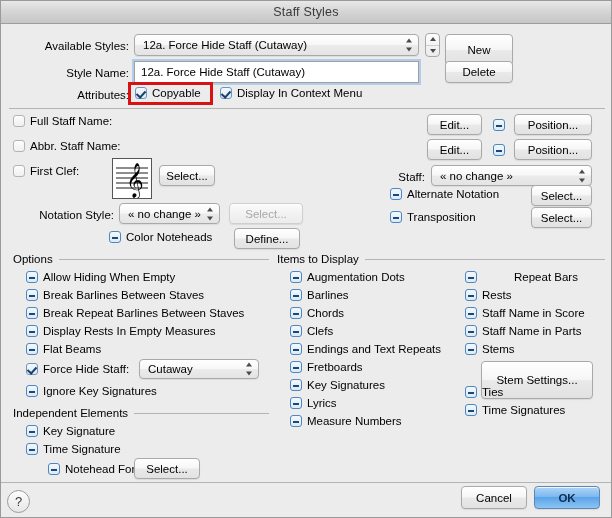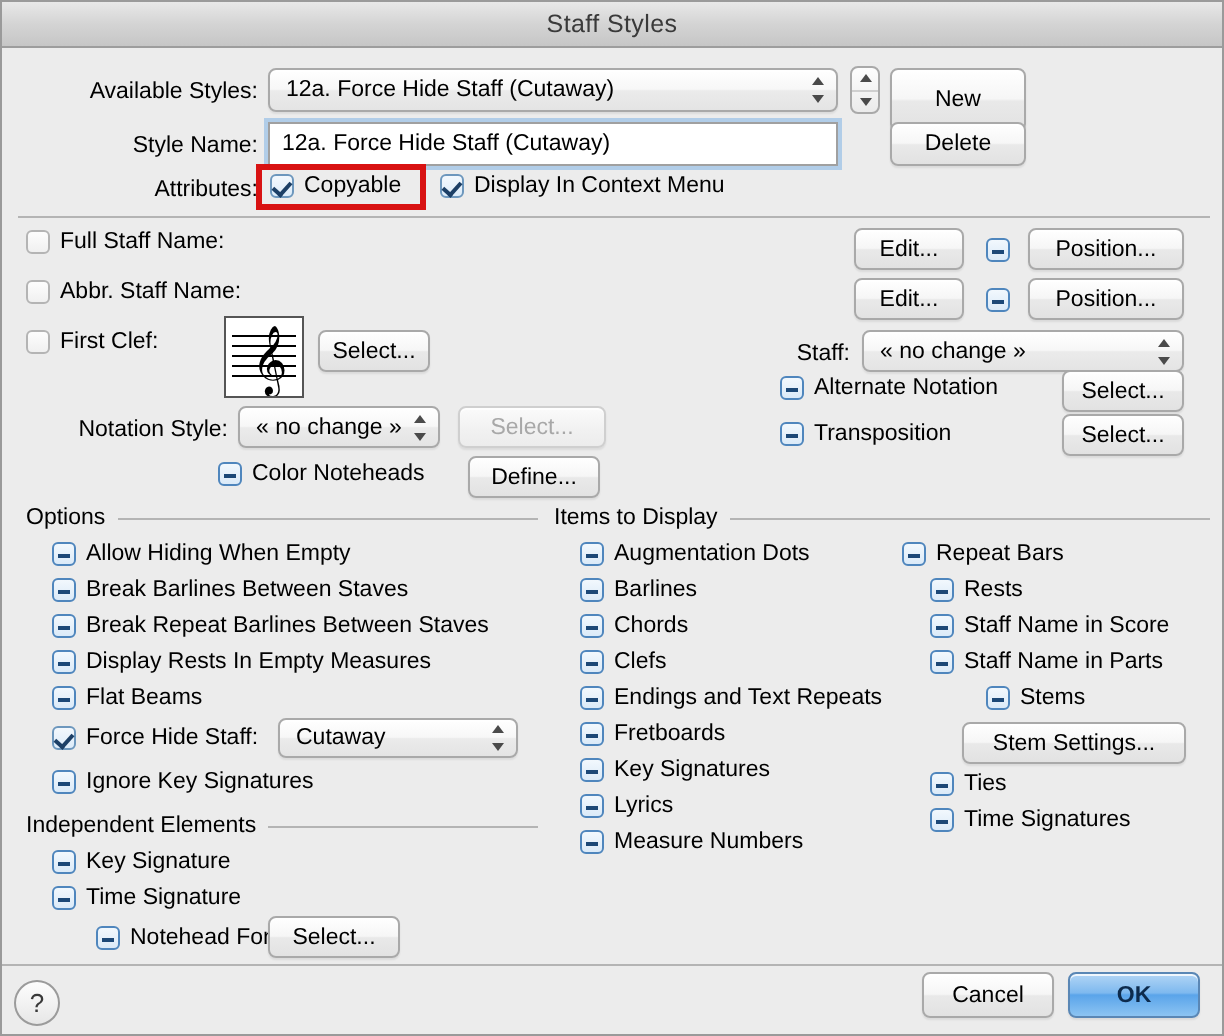--- a/index.html
+++ b/index.html
@@ -363,41 +363,41 @@
   </div>
   <div class="cbrow" style="left:289px;top:396px;">
     <span class="cb mixed"></span>
     <span class="cbl">Lyrics</span>
   </div>
   <div class="cbrow" style="left:289px;top:414px;">
     <span class="cb mixed"></span>
     <span class="cbl">Measure Numbers</span>
   </div>
 
-  <div class="cbrow" style="left:450px;top:270px;">
+  <div class="cbrow" style="left:464px;top:270px;gap:32px;">
     <span class="cb mixed"></span>
     <span class="cbl">Repeat Bars</span>
   </div>
   <div class="cbrow" style="left:464px;top:288px;">
     <span class="cb mixed"></span>
     <span class="cbl">Rests</span>
   </div>
   <div class="cbrow" style="left:464px;top:306px;">
     <span class="cb mixed"></span>
     <span class="cbl">Staff Name in Score</span>
   </div>
   <div class="cbrow" style="left:464px;top:324px;">
     <span class="cb mixed"></span>
     <span class="cbl">Staff Name in Parts</span>
   </div>
-  <div class="cbrow" style="left:464px;top:342px;margin-left:28px;">
+  <div class="cbrow" style="left:464px;top:342px;">
     <span class="cb mixed"></span>
     <span class="cbl">Stems</span>
   </div>
-  <div class="btn" style="left:480px;top:360px;width:112px;height:21px;">
+  <div class="btn" style="left:480px;top:360px;width:112px;height:38px;">
     <span class="bt">Stem Settings...</span>
   </div>
   <div class="cbrow" style="left:464px;top:385px;">
     <span class="cb mixed"></span>
     <span class="cbl">Ties</span>
   </div>
   <div class="cbrow" style="left:464px;top:403px;">
     <span class="cb mixed"></span>
     <span class="cbl">Time Signatures</span>
   </div>

